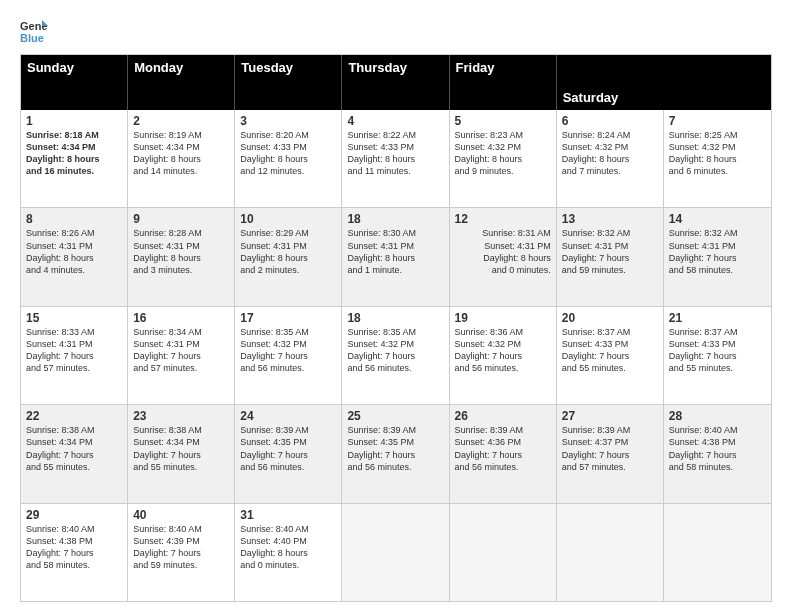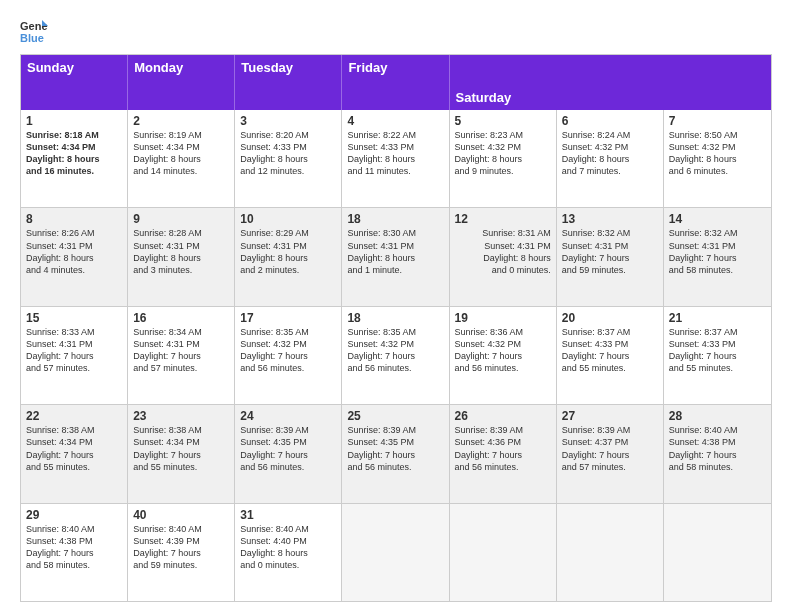--- a/index.html
+++ b/index.html
@@ -47,21 +47,21 @@
     }
     .calendar {
       flex: 1;
       display: flex;
       flex-direction: column;
       border: 1px solid #ccc;
     }
     .cal-header {
       display: grid;
       grid-template-columns: repeat(7, 1fr);
-      background: #6d28d9;
+      background: #000000;
     }
     .cal-header-cell {
       color: #fff;
       font-weight: bold;
       font-size: 13px;
       padding: 5px 6px;
       text-align: left;
       border-right: 1px solid rgba(255,255,255,0.3);
     }
     .cal-header-cell:last-child { border-right: none; margin-top: 30px; }
@@ -122,20 +122,21 @@
       <div class="month-title"></div>
       <div class="location"></div>
     </div>
   </div>
 
   <div class="calendar">
     <div class="cal-header" id="cal-header">
         <div class="cal-header-cell">Sunday</div>
         <div class="cal-header-cell">Monday</div>
         <div class="cal-header-cell">Tuesday</div>
+        <div class="cal-header-cell">Thursday</div>
         <div class="cal-header-cell">Friday</div>
         <div class="cal-header-cell">Saturday</div>
       </div>
     <div class="cal-body" id="cal-body">
         <div class="cal-row">
           <div class="cal-cell">
             <span class="day-num">1</span>
             <div class="cell-text" style="white-space: pre-line; font-weight: bold;">Sunrise: 8:18 AM
 Sunset: 4:34 PM
 Daylight: 8 hours
@@ -171,21 +172,21 @@
           </div>
           <div class="cal-cell">
             <span class="day-num">6</span>
             <div class="cell-text" style="white-space: pre-line;">Sunrise: 8:24 AM
 Sunset: 4:32 PM
 Daylight: 8 hours
 and 7 minutes.</div>
           </div>
           <div class="cal-cell">
             <span class="day-num">7</span>
-            <div class="cell-text" style="white-space: pre-line;">Sunrise: 8:50 AM
+            <div class="cell-text" style="white-space: pre-line;">Sunrise: 8:25 AM
 Sunset: 4:32 PM
 Daylight: 8 hours
 and 6 minutes.</div>
           </div>
         </div>
         <div class="cal-row">
           <div class="cal-cell shaded">
             <span class="day-num">8</span>
             <div class="cell-text" style="white-space: pre-line;">Sunrise: 8:26 AM
 Sunset: 4:31 PM

